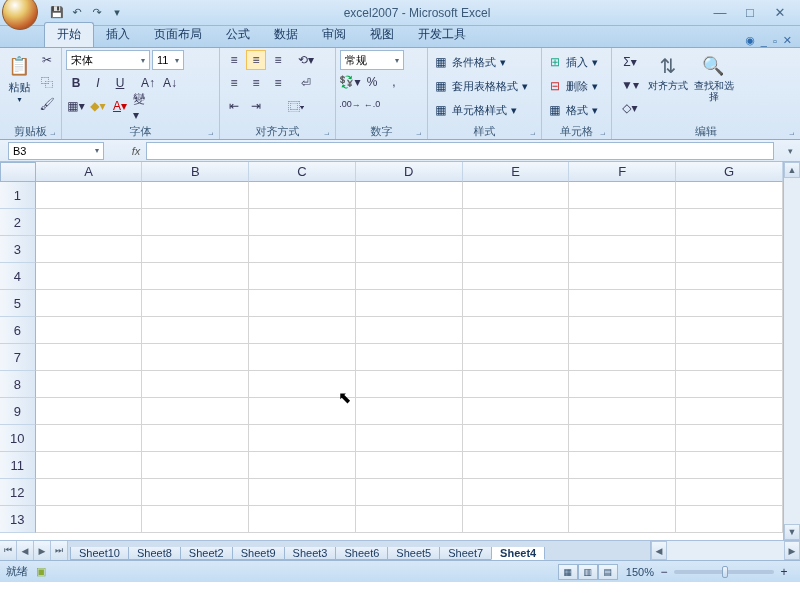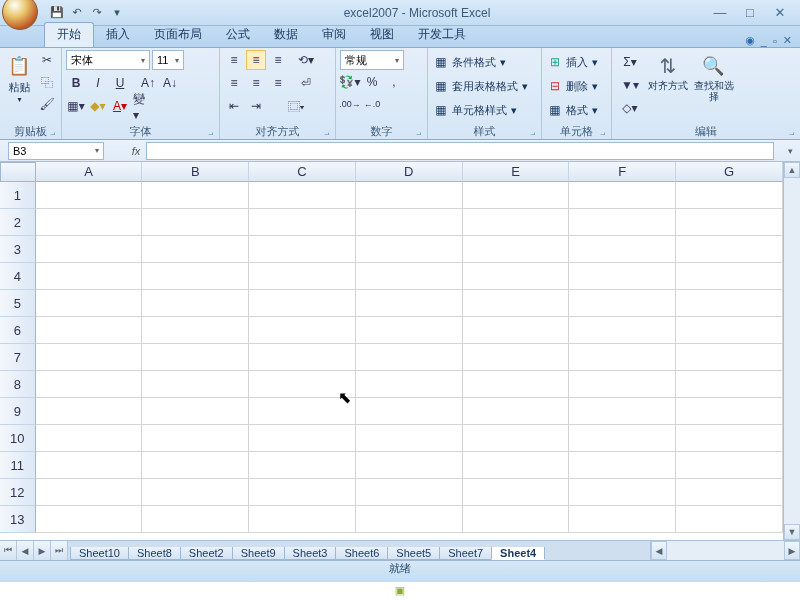--- a/index.html
+++ b/index.html
@@ -64,21 +64,21 @@
 .nav-btns { display: flex; }
 .nav-btns .nb { width: 17px; display: flex; align-items: center; justify-content: center; border-right: 1px solid #b3c8df; background: linear-gradient(#eef5fc,#d5e3f2); cursor: pointer; font-size: 9px; color: #567; }
 .tabs { display: flex; align-items: flex-end; flex: 1; overflow: hidden; background: #cfdff0; padding-left: 2px; }
 .stab { padding: 0 8px; background: linear-gradient(#eaf2fb,#d5e3f2); border: 1px solid #9cb8d4; border-top: none; margin-right: -1px; font-size: 11px; color: #17365d; cursor: pointer; }
 .stab.active { background: #fff; border-bottom-color: #fff; font-weight: bold; }
 .hsb { width: 150px; background: #e5edf7; border-left: 1px solid #a8c0db; display: flex; }
 .hsb .arr { width: 16px; display: flex; align-items: center; justify-content: center; font-size: 9px; color: #567; background: linear-gradient(#eef5fc,#d5e3f2); border: 1px solid #b3c8df; cursor: pointer; }
 .hsb .trk { flex: 1; }
 
 
-.status { height: 22px; background: linear-gradient(#d7e7f7,#c3ddf3); border-top: 1px solid #9cb8d4; display: flex; align-items: center; padding: 0 6px; gap: 8px; color: #2b4a6a; font-size: 11px; flex-direction: column; }
+.status { height: 22px; background: linear-gradient(#d7e7f7,#c3ddf3); border-top: 1px solid #9cb8d4; display: flex; align-items: center; padding: 0 6px; gap: 8px; color: #2b4a6a; font-size: 11px; }
 .status .views { margin-left: auto; display: flex; gap: 0; }
 .vbtn { width: 20px; height: 16px; border: 1px solid #9cb8d4; background: linear-gradient(#eef5fc,#d5e3f2); cursor: pointer; display: flex; align-items: center; justify-content: center; font-size: 9px; }
 .zoom { display: flex; align-items: center; }
 .zslider { width: 100px; height: 4px; background: #b3c8df; position: relative; border-radius: 2px; }
 .zslider .th { position: absolute; left: 48%; top: -4px; width: 6px; height: 12px; background: linear-gradient(#eef5fc,#c8dbef); border: 1px solid #8aa8c6; border-radius: 2px; cursor: pointer; }
 .cursor-img { position: absolute; left: 338px; top: 388px; font-size: 16px; color: #000; pointer-events: none; }
 </style>
 </head>
 <body>
 

